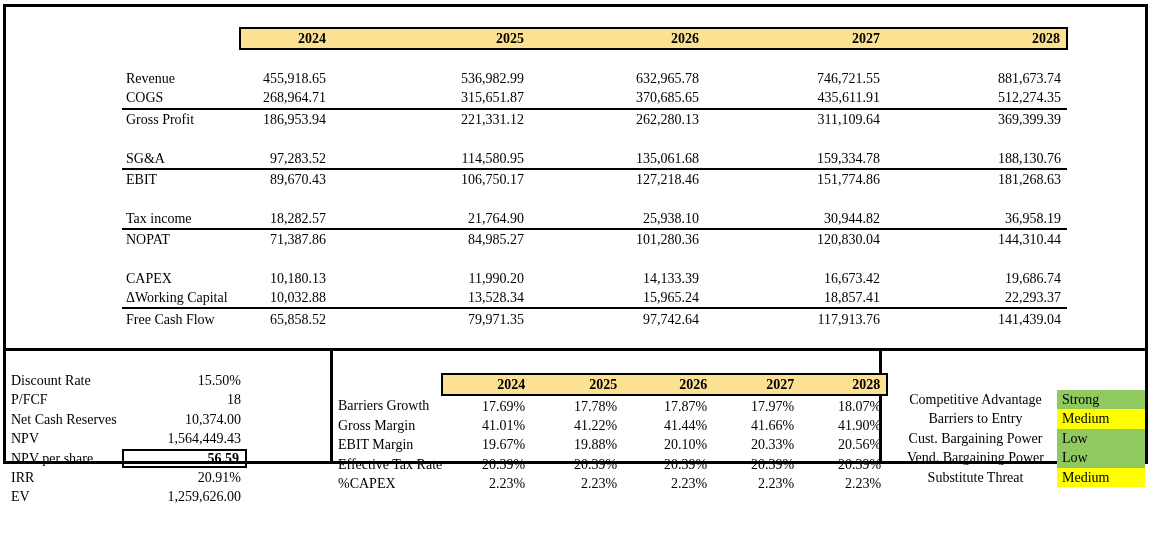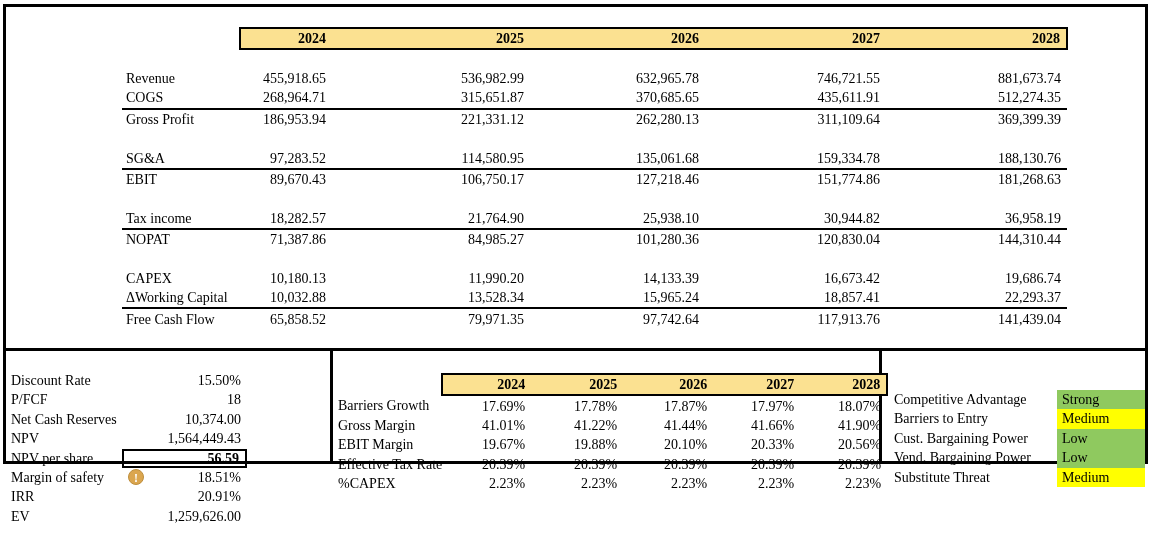--- a/index.html
+++ b/index.html
@@ -29,21 +29,21 @@
   .val-row .vlabel{width:116px;padding-left:5px;box-sizing:border-box;overflow:hidden;white-space:nowrap;}
   .val-row .vvalue{width:125px;text-align:right;padding-right:6px;box-sizing:border-box;white-space:nowrap;}
   .val-row .vfill{flex:1;}
   .val-row .vvalue.boxed{border:2px solid #000;font-weight:bold;line-height:15px;}
   .warn-icon{position:absolute;left:122px;top:1px;width:16px;height:16px;border-radius:50%;
              background:#DBA64F;border:1px solid #BE8E3C;color:#fff;font-weight:bold;
              font-size:12px;line-height:16px;text-align:center;box-sizing:border-box;}
 
   .panel-right{position:absolute;left:882px;right:0;top:383px;}
   .moat-row{display:flex;height:19.4px;line-height:19px;}
-  .moat-row .mlabel{flex:1;padding-left:6px;overflow:hidden;white-space:nowrap;}
+  .moat-row .mlabel{flex:1;padding-left:6px;overflow:hidden;white-space:nowrap;text-align:center;}
   .moat-row .chip{width:88px;font-weight:normal;padding-left:5px;box-sizing:border-box;white-space:nowrap;}
 </style>
 </head>
 <body>
 
 <div class="canvas">
   <div class="sheet">
 
     <table class="top-table" id="forecast-table">
       <colgroup>
@@ -182,26 +182,20 @@
           <div class="vlabel">NPV</div>
           <div class="vvalue">1,564,449.43</div>
           <div class="vfill"></div>
         </div>
         <div class="val-row">
           <div class="vlabel">NPV per share</div>
           <div class="vvalue boxed">56.59</div>
           <div class="vfill"></div>
         </div>
         <div class="val-row">
-          <div class="vlabel">Margin of safety</div>
-          <div class="vvalue">18.51%</div>
-          <div class="vfill"></div>
-          <span class="warn-icon" style="background: rgb(219, 166, 79);">!</span>
-        </div>
-        <div class="val-row">
           <div class="vlabel">IRR</div>
           <div class="vvalue">20.91%</div>
           <div class="vfill"></div>
         </div>
         <div class="val-row">
           <div class="vlabel">EV</div>
           <div class="vvalue">1,259,626.00</div>
           <div class="vfill"></div>
         </div>
       </div>

